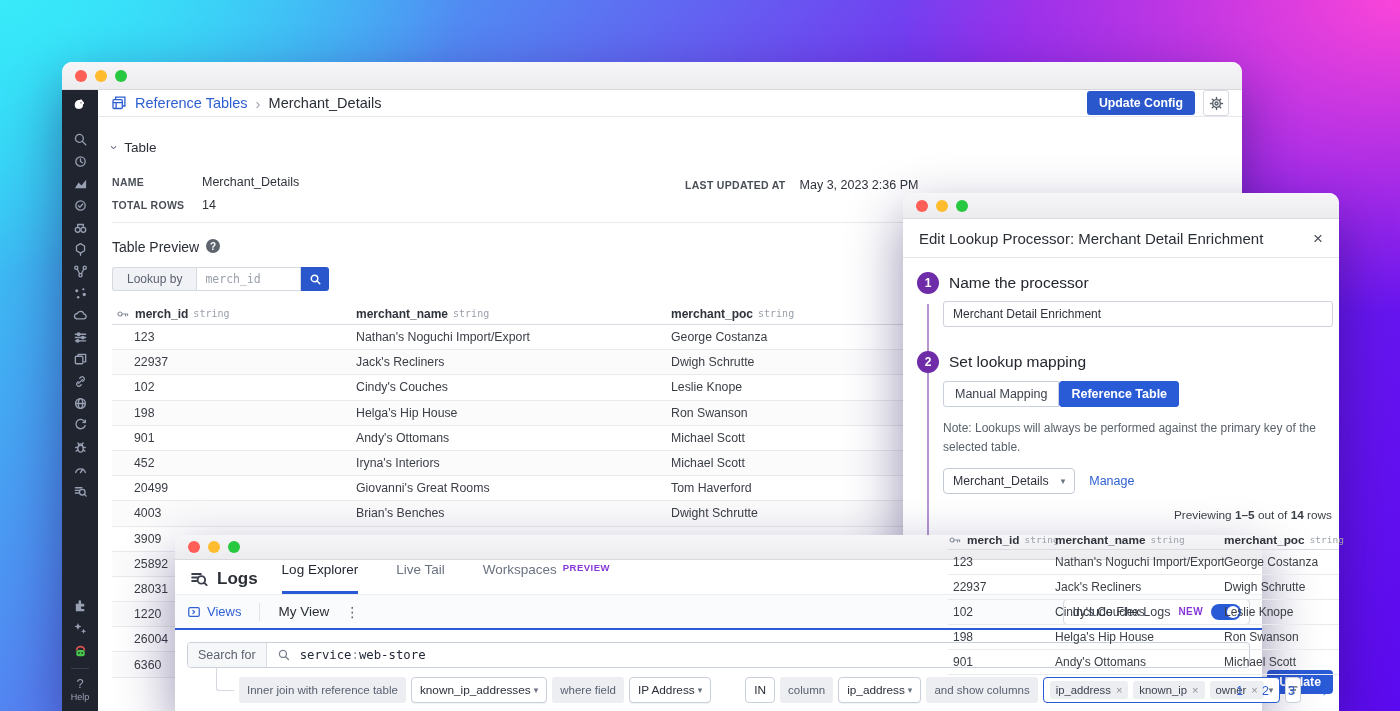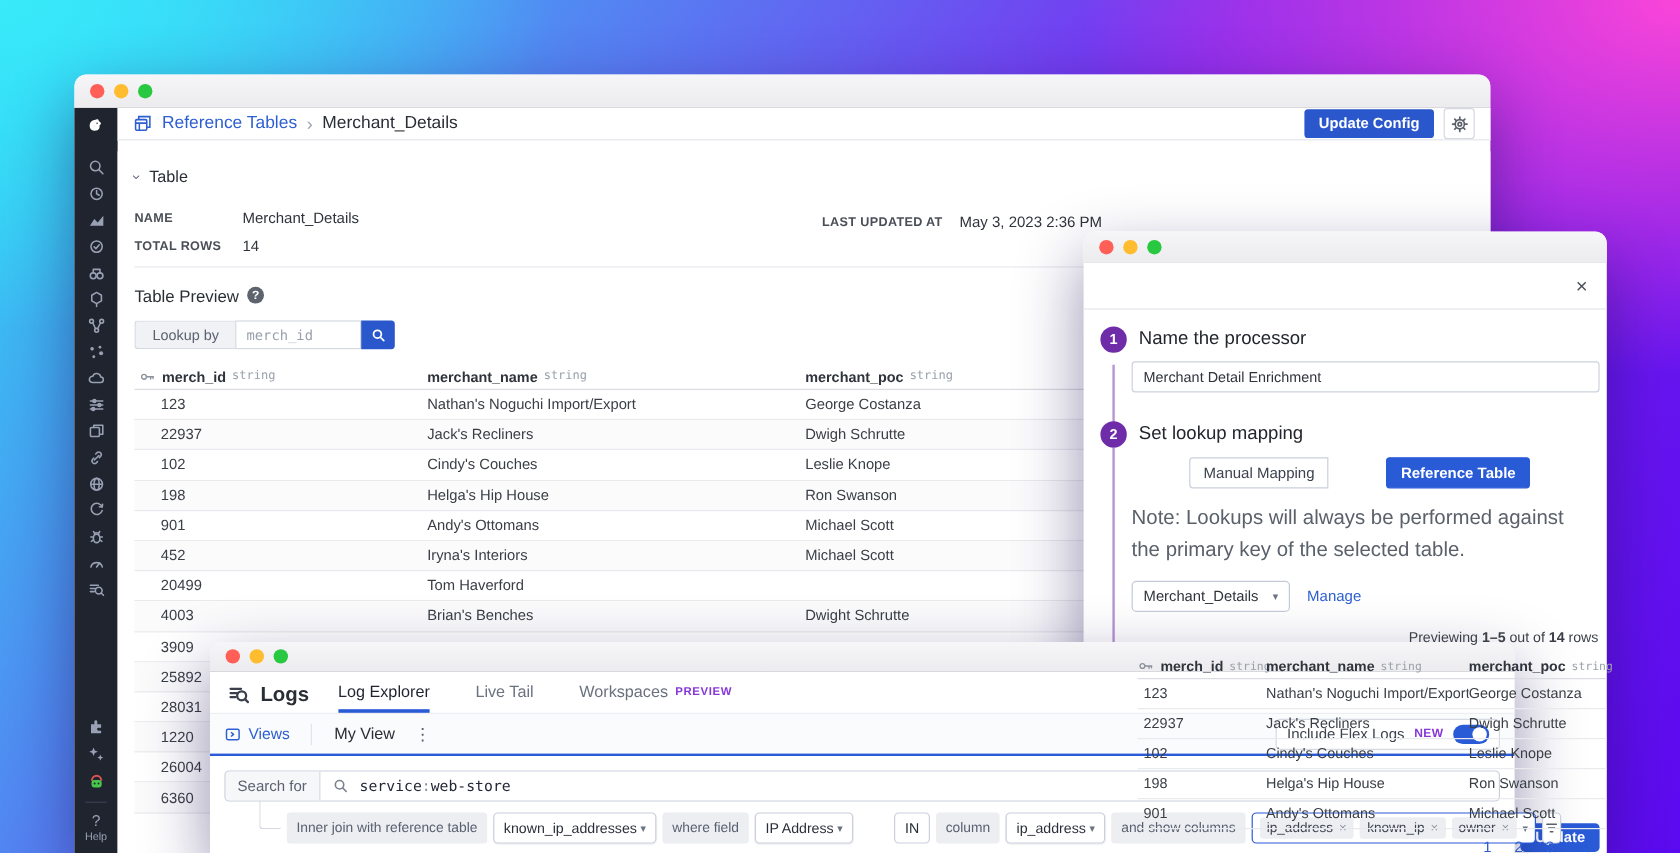--- a/index.html
+++ b/index.html
@@ -84,24 +84,24 @@
   .step { position:relative; z-index:1; }
   .step-circle { position:absolute; left:14px; top:0; width:22px; height:22px; border-radius:50%;
                  background:#6f2ca8; color:#fff; font-size:12px; font-weight:700;
                  display:flex; align-items:center; justify-content:center; }
   .step-head { margin-left:46px; font-size:15.5px; font-weight:500; color:#23262e; padding-top:2px; }
   .m-input { margin:9px 0 0 40px; width:390px; height:26px; border:1px solid #cdd2dc; border-radius:3px;
              font-size:12px; padding:0 9px; color:#2f333b; font-family:inherit; }
   .step2 { margin-top:24px; }
   .seg { margin:10px 0 0 40px; display:flex; }
   .seg-btn { height:26px; padding:0 11px; font-size:12.5px; font-family:inherit; border:1px solid #c9cfdb;
-             background:#fff; color:#3c424e;margin-left:48px; }
+             background:#fff; color:#3c424e; }
   .seg-btn:first-child { border-radius:3px 0 0 3px; }
   .seg-btn.active { background:#2a5bd7; border-color:#2a5bd7; color:#fff; font-weight:600; border-radius:3px; }
-  .m-note { margin:12px 0 0 40px; width:384px; font-size:17px; line-height:1.55; color:#5a616b; }
+  .m-note { margin:12px 0 0 40px; width:384px; font-size:12px; line-height:1.55; color:#5a616b; }
   .m-selrow { margin:12px 0 0 40px; display:flex; align-items:center; gap:14px; }
   .msel { height:26px; border:1px solid #c3cad6; border-radius:4px; display:inline-flex; align-items:center;
           gap:12px; padding:0 9px; font-size:12.3px; color:#2f333b; background:#fff; }
   .caret { color:#6a7180; font-size:9px; }
   .m-manage { color:#2d5fd2; font-size:12.5px; }
   .m-previewing { margin:14px 7px 0 0; text-align:right; font-size:11.8px; color:#3a3f47; }
   .m-previewing b { font-weight:700; }
   .mtable { margin-top:8px; padding-left:45px; }
   .mthead, .mtrow { display:grid; grid-template-columns:107px 169px 1fr; align-items:center; }
   .mthead { height:20px; border-bottom:1px solid #d9dce2; }
@@ -118,21 +118,21 @@
   .btn-update { height:24px; padding:0 12px; background:#2a5bd7; color:#fff; border:none; border-radius:4px;
                 font-size:12.3px; font-weight:700; font-family:inherit; }
 
   
   #logswin { left:175px; top:535px; width:1087px; height:176px; }
   #logswin .titlebar { height:25px; }
   .lw-head { height:35px; display:flex; align-items:flex-end; padding:0 14px; border-bottom:1px solid #eceef2; background:#fff; }
   .lw-brand { display:flex; align-items:center; gap:8px; padding-bottom:5px; }
   .lw-title { font-size:17px; font-weight:700; color:#2a2e35; }
   .lw-tabs { display:flex; margin-left:24px; gap:38px; height:100%; align-items:stretch; }
-  .ltab { display:flex; align-items:center; gap:6px; font-size:13.5px; color:#6a7280; border-bottom:3px solid transparent; padding-top:2px; }
+  .ltab { display:flex; gap:6px; font-size:13.5px; color:#6a7280; border-bottom:3px solid transparent; padding-top:2px; }
   .ltab.active { color:#1f2430; font-weight:500; border-bottom-color:#2a5bd7; }
   .badge-preview { font-size:9.5px; font-weight:700; letter-spacing:.5px; color:#8637d8; }
   .lw-views { height:35px; background:#fafbfd; border-bottom:2px solid #2a5bd7; display:flex; align-items:center; padding:0 12px; gap:12px; }
   .views-btn { display:flex; align-items:center; gap:6px; color:#2d5fd2; font-size:13px; }
   .vsep { width:1px; height:18px; background:#e1e4e9; margin:0 6px; }
   .myview { font-size:13.5px; color:#2a2e35; }
   .kebab { color:#555c66; font-size:14px; margin-left:4px; }
   .flex-pill { margin-left:auto; display:flex; align-items:center; gap:8px; border:1px solid #d6dae2;
                border-radius:4px; background:#fff; height:26px; padding:0 8px; }
   .flex-label { font-size:12.5px; color:#3c424e; }
@@ -427,20 +427,21 @@
               <span class="tcell">Andy's Ottomans</span>
               <span class="tcell">Michael Scott</span>
             </div>
             <div class="trow">
               <span class="tcell">452</span>
               <span class="tcell">Iryna's Interiors</span>
               <span class="tcell">Michael Scott</span>
             </div>
             <div class="trow">
               <span class="tcell">20499</span>
+              <span class="tcell">Giovanni's Great Rooms</span>
               <span class="tcell">Tom Haverford</span>
             </div>
             <div class="trow">
               <span class="tcell">4003</span>
               <span class="tcell">Brian's Benches</span>
               <span class="tcell">Dwight Schrutte</span>
             </div>
             <div class="trow">
               <span class="tcell">3909</span>
               <span class="tcell"></span>
@@ -476,20 +477,21 @@
     </div>
   </div>
 
   <div class="win" id="modalwin">
     <div class="titlebar">
       <span class="dot r"></span>
       <span class="dot y"></span>
       <span class="dot g"></span>
     </div>
     <div class="m-titlerow">
+      <span class="m-title">Edit Lookup Processor: Merchant Detail Enrichment</span>
       <span class="m-close">×</span>
     </div>
     <div class="m-body">
       <div class="m-connector"></div>
       <div class="step">
         <span class="step-circle">1</span>
         <div class="step-head">Name the processor</div>
         <input class="m-input" value="Merchant Detail Enrichment" style="">
       </div>
       <div class="step step2">

